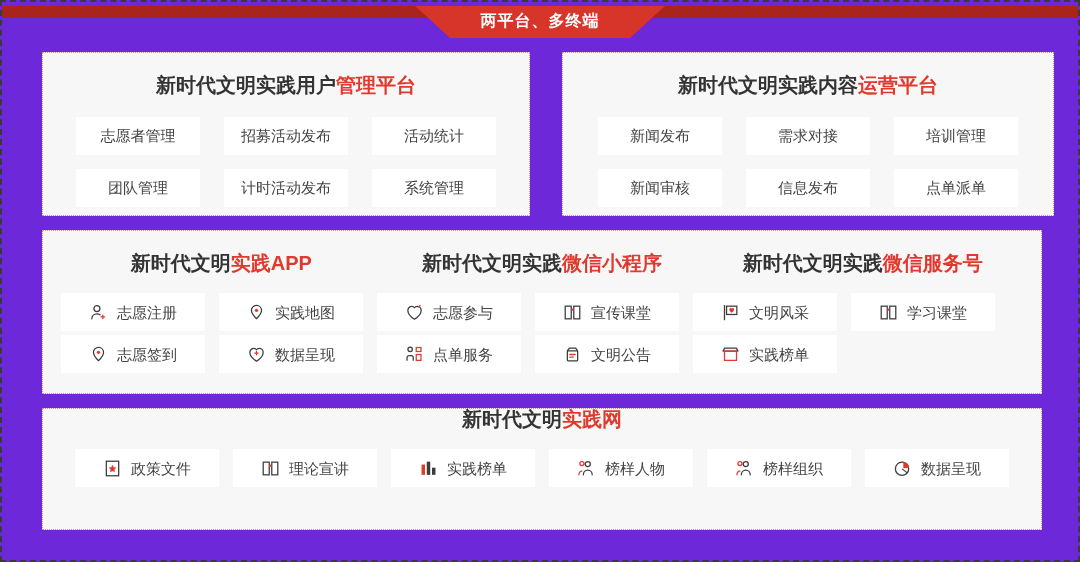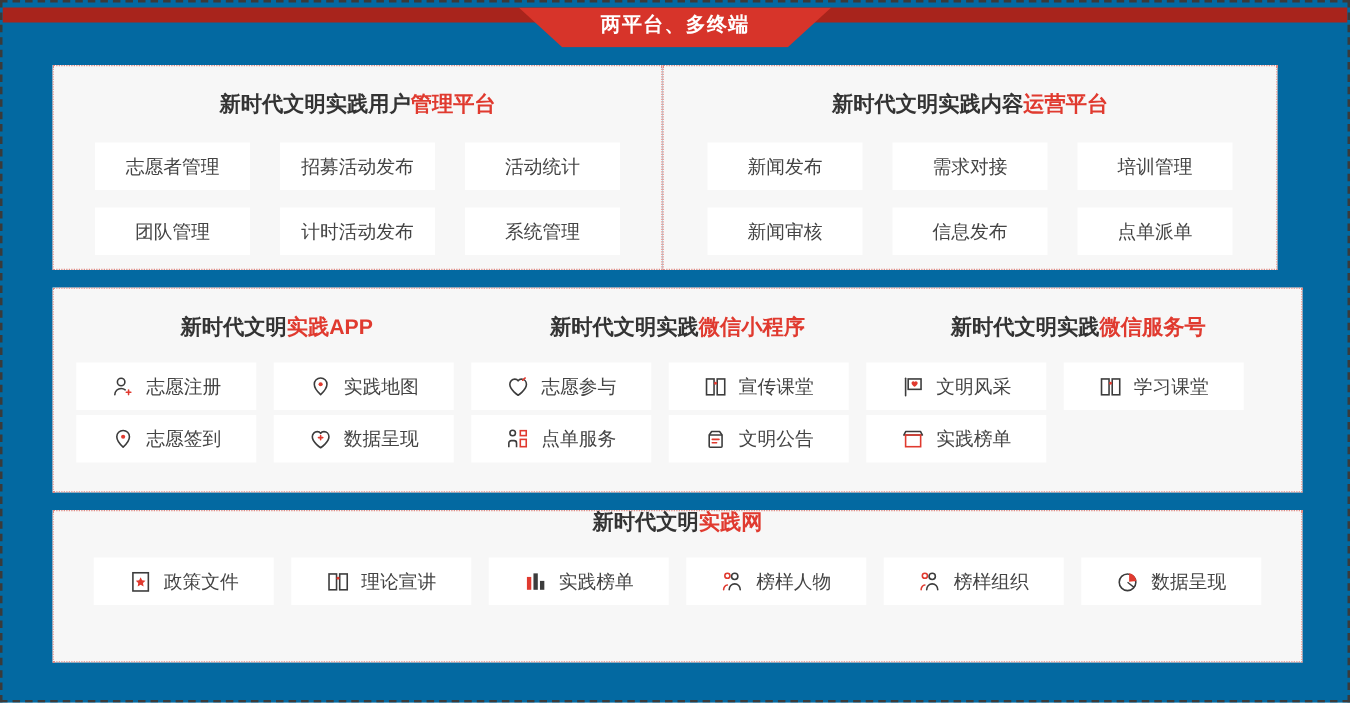--- a/index.html
+++ b/index.html
@@ -13,21 +13,21 @@
   body {
     font-family: "Liberation Sans", "DejaVu Sans", sans-serif;
     background: #ffffff;
   }
 
   
   #root {
     position: relative;
     width: 1080px;
     height: 562px;
-    background: #0369a1;
+    background: #6d28d9;
     border: 2px dashed #3a3a3a;
     overflow: hidden;
   }
 
   
   .header-bar {
     position: absolute;
     top: 4px;
     left: 0;
     width: 100%;
@@ -61,21 +61,21 @@
 
   
   .panel {
     position: absolute;
     border: 1px dotted #e08b84;
     background: #f7f7f7;
   }
 
   .panel-title {
     text-align: center;
-    font-size: 17px;
+    font-size: 20px;
     font-weight: bold;
     color: #333333;
     line-height: 1;
     white-space: nowrap;
   }
   .panel-title .hl { color: #e03a2f; }
 
   
   .tile-row {
     display: flex;
@@ -108,21 +108,21 @@
   .itile .ico {
     width: 19px;
     height: 19px;
     flex: 0 0 19px;
     display: block;
   }
   .itile .lbl { line-height: 1; }
 
   
   #panel-user   { left: 40px;  top: 50px;  width: 488px; height: 164px; }
-  #panel-ops    { left: 528px; top: 50px;  width: 492px; height: 164px; }
+  #panel-ops    { left: 560px; top: 50px;  width: 492px; height: 164px; }
   #panel-mobile { left: 40px;  top: 228px; width: 1000px; height: 164px; }
   #panel-web    { left: 40px;  top: 406px; width: 1000px; height: 122px; }
 
   #panel-user .panel-title,
   #panel-ops  .panel-title  { margin-top: 22px; }
   #panel-user .tile-row,
   #panel-ops  .tile-row     { margin-top: 22px; gap: 24px; }
   #panel-user .tile-row.second,
   #panel-ops  .tile-row.second { margin-top: 14px; }
   #panel-user .tile,

